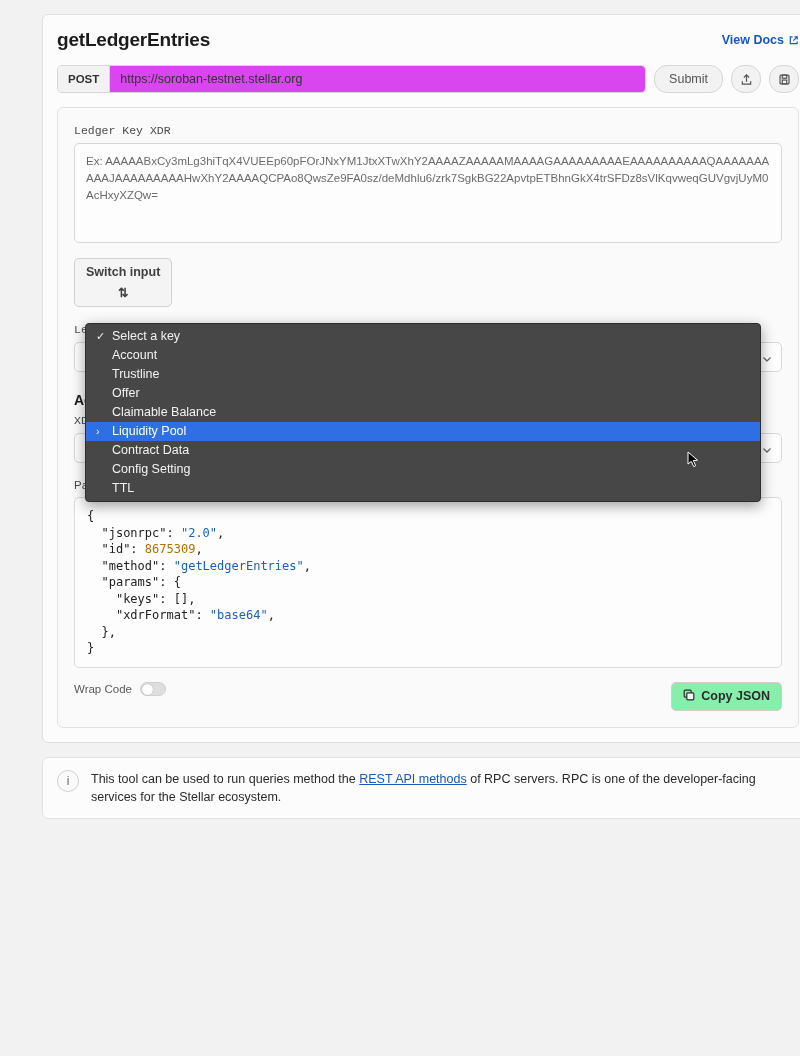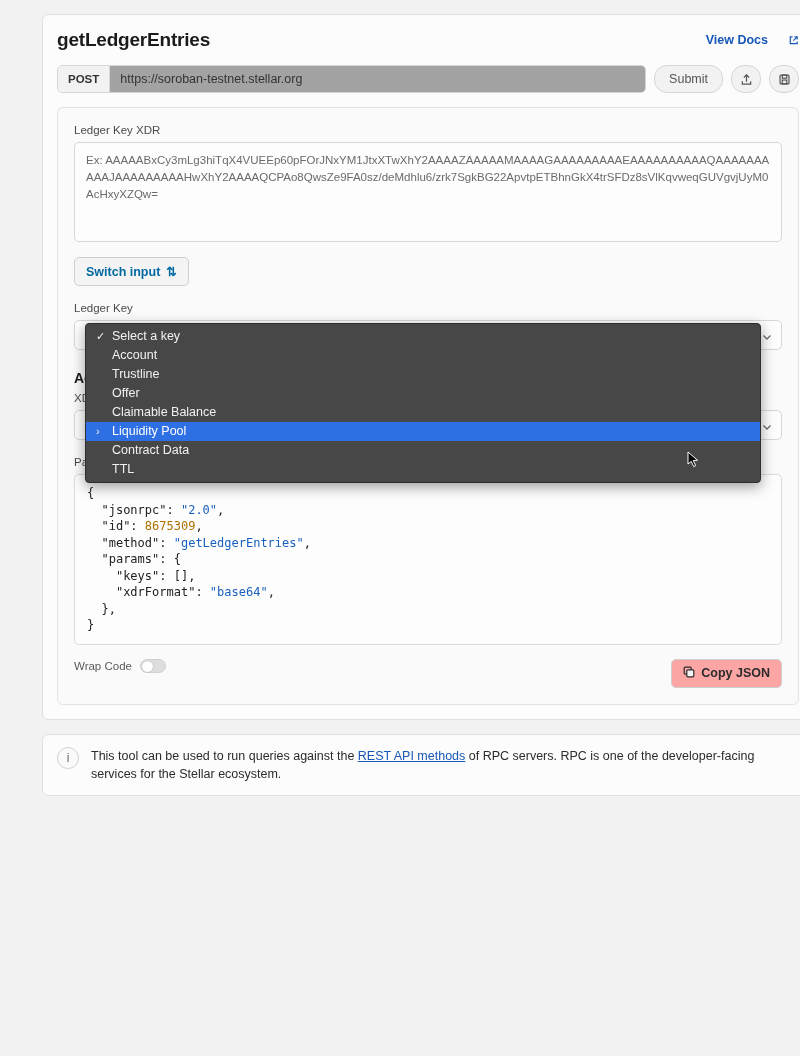--- a/index.html
+++ b/index.html
@@ -25,38 +25,38 @@
   
   .title-row {
     display: flex; align-items: center; justify-content: space-between;
     margin: 0 0 14px 0;
   }
   .page-title {
     font-size: 19px; font-weight: bold; letter-spacing: -0.2px;
   }
   .view-docs {
     color: #1858b8; font-size: 12.5px; font-weight: bold;
-    display: flex; align-items: center; gap: 20px; cursor: pointer;
+    display: flex; align-items: center; gap: 4px; cursor: pointer;
   }
   .ext-icon { display: inline-block; width: 11px; height: 11px; }
 
   
   .url-row { display: flex; align-items: flex-start; gap: 8px; }
   .url-box {
     flex: 1; display: flex; align-items: stretch;
     border: 1px solid #d6d6d6; border-radius: 5px; background: #f7f7f7;
     overflow: hidden; height: 28px;
   }
   .method {
     display: flex; align-items: center; padding: 0 10px;
     font-size: 11.5px; font-weight: bold; color: #333;
     border-right: 1px solid #d6d6d6; background: #f2f2f2;
   }
   .url-input {
-    flex: 1; border: 0; outline: none; background: #a3a3a3;
+    flex: 1; border: 0; outline: none; background: #d946ef;
     font-family: "Liberation Sans", sans-serif; font-size: 12.5px;
     color: #333; padding: 0 10px;
   }
   .btn {
     border: 1px solid #d6d6d6; border-radius: 13px; background: #f2f2f2;
     font-size: 12.5px; color: #555; cursor: pointer;
     display: flex; align-items: center; justify-content: center;
     height: 28px; padding: 0 14px; font-family: "Liberation Sans", sans-serif;
   }
   .btn.icon-btn { width: 30px; padding: 0; }
@@ -64,39 +64,40 @@
 
   
   .panel {
     background: #fbfafa;
     border: 1px solid #e3e1e1;
     border-radius: 6px;
     margin-top: 14px;
     padding: 16px;
   }
   .field-label {
-    font-size: 11.5px; color: #4b4b4b; margin-bottom: 6px;
+    font-size: 11.5px; color: #4b4b4b; margin-bottom: 6px; font-family: Liberation Mono, monospace;
   }
   .xdr-area {
     width: 100%; height: 100px;
     border: 1px solid #d8d6d6; border-radius: 5px;
     background: #fdfdfd; color: #6b6b6b;
     font-family: "Liberation Sans", sans-serif;
     font-size: 11.5px; line-height: 17px;
     padding: 9px 11px; resize: none; outline: none;
     overflow: hidden;
     word-break: break-all;
   }
   .switch-btn {
     margin-top: 12px;
     border: 1px solid #cfcfcf; border-radius: 5px; background: #f4f4f4;
-    font-size: 12.5px; font-weight: bold; color: #0369a1;
+    font-size: 12.5px; font-weight: bold; color: #404040;
     padding: 6px 11px; cursor: pointer;
     display: inline-flex; align-items: center; gap: 6px;
     font-family: "Liberation Sans", sans-serif;
+    flex-direction: column;
   }
   .gap { height: 16px; }
 
   .select-wrap { position: relative; }
   .select-box {
     width: 100%; height: 30px;
     border: 1px solid #d8d6d6; border-radius: 5px; background: #fdfdfd;
     display: flex; align-items: center; padding: 0 10px;
     font-size: 12.5px; color: #6c6c6c;
   }
@@ -133,21 +134,21 @@
   .toggle {
     width: 26px; height: 14px; border-radius: 7px; background: #dedede;
     border: 1px solid #d0d0d0; position: relative; cursor: pointer;
   }
   .toggle .knob {
     position: absolute; top: 1px; left: 1px;
     width: 11px; height: 11px; border-radius: 50%;
     background: #fff; box-shadow: 0 0 1px rgba(0,0,0,.4);
   }
   .copy-btn {
-    border: 1px solid #cfcfcf; border-radius: 5px; background: #fca5a5;
+    border: 1px solid #cfcfcf; border-radius: 5px; background: #86efac;
     font-size: 12.5px; font-weight: bold; color: #2b2b2b;
     padding: 6px 11px; cursor: pointer;
     display: inline-flex; align-items: center; gap: 6px;
     font-family: "Liberation Sans", sans-serif;
   }
   .copy-btn svg { width: 12px; height: 12px; }
 
   
   .info-card {
     background: #fcfcfc; border: 1px solid #e0e0e0; border-radius: 6px;
@@ -298,21 +299,21 @@
           </span>
           <span>Copy JSON</span>
         </button>
       </div>
     </div>
   </div>
 
   <div class="info-card">
     <div class="info-icon">i</div>
     <div class="info-text">
-      <span>This tool can be used to run queries against the </span><a href="#">REST API methods</a><span> of RPC servers. RPC is one of the developer-facing services for the Stellar ecosystem.</span>
+      <span>This tool can be used to run queries method the </span><a href="#">REST API methods</a><span> of RPC servers. RPC is one of the developer-facing services for the Stellar ecosystem.</span>
     </div>
   </div>
 
   <div class="dropdown">
     <div class="dd-item">
       <span class="dd-check">✓</span>
       <span>Select a key</span>
     </div>
     <div class="dd-item">
       <span>Account</span>
@@ -325,20 +326,23 @@
     </div>
     <div class="dd-item">
       <span>Claimable Balance</span>
     </div>
     <div class="dd-item selected">
       <span class="dd-check">›</span>
       <span>Liquidity Pool</span>
     </div>
     <div class="dd-item">
       <span>Contract Data</span>
+    </div>
+    <div class="dd-item">
+      <span>Config Setting</span>
     </div>
     <div class="dd-item">
       <span>TTL</span>
     </div>
   </div>
 
   <div class="cursor">
     <svg viewBox="0 0 12 18" fill="#000" stroke="#fff" stroke-width="1">
       <path d="M1 1l9.5 8.2-4.2.3 2.4 5.2-2 .9-2.4-5.2-3.3 2.6z"></path>
     </svg>

